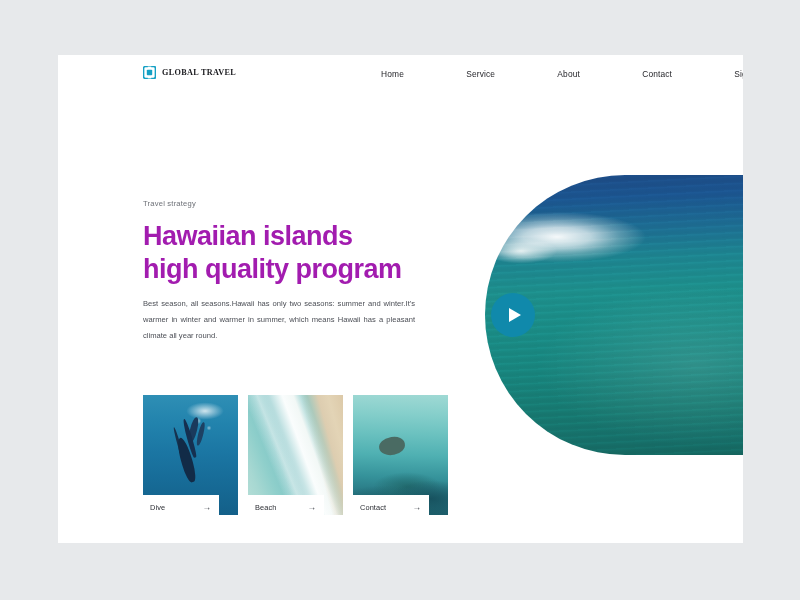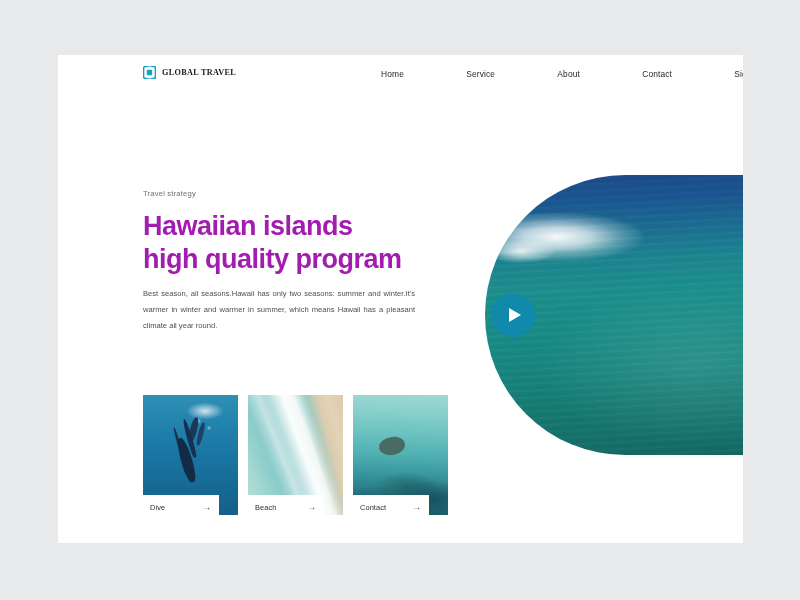--- a/index.html
+++ b/index.html
@@ -164,21 +164,21 @@
   #hero-copy {
     position: absolute;
     left: 85px;
     top: 130px;
     width: 300px;
   }
   #eyebrow {
     font-size: 7.6px;
     color: #6d7077;
     letter-spacing: 0.2px;
-    margin: 4px 0 12px 0;
+    margin: 14px 0 12px 0;
   }
   #headline {
     margin: 0;
     font-size: 27px;
     line-height: 1.21;
     font-weight: bold;
     color: #a21caf;
     letter-spacing: -0.5px;
     white-space: pre-line;
   }

